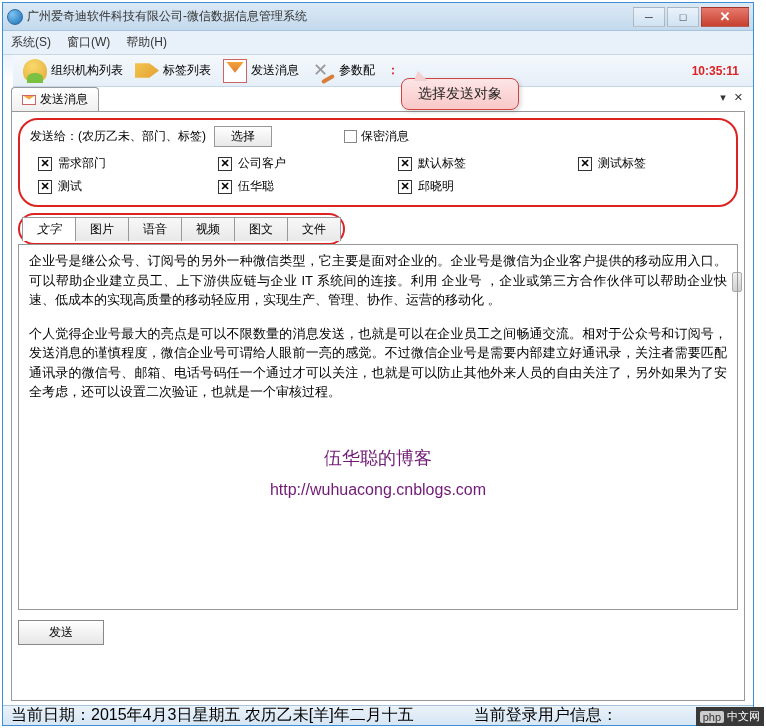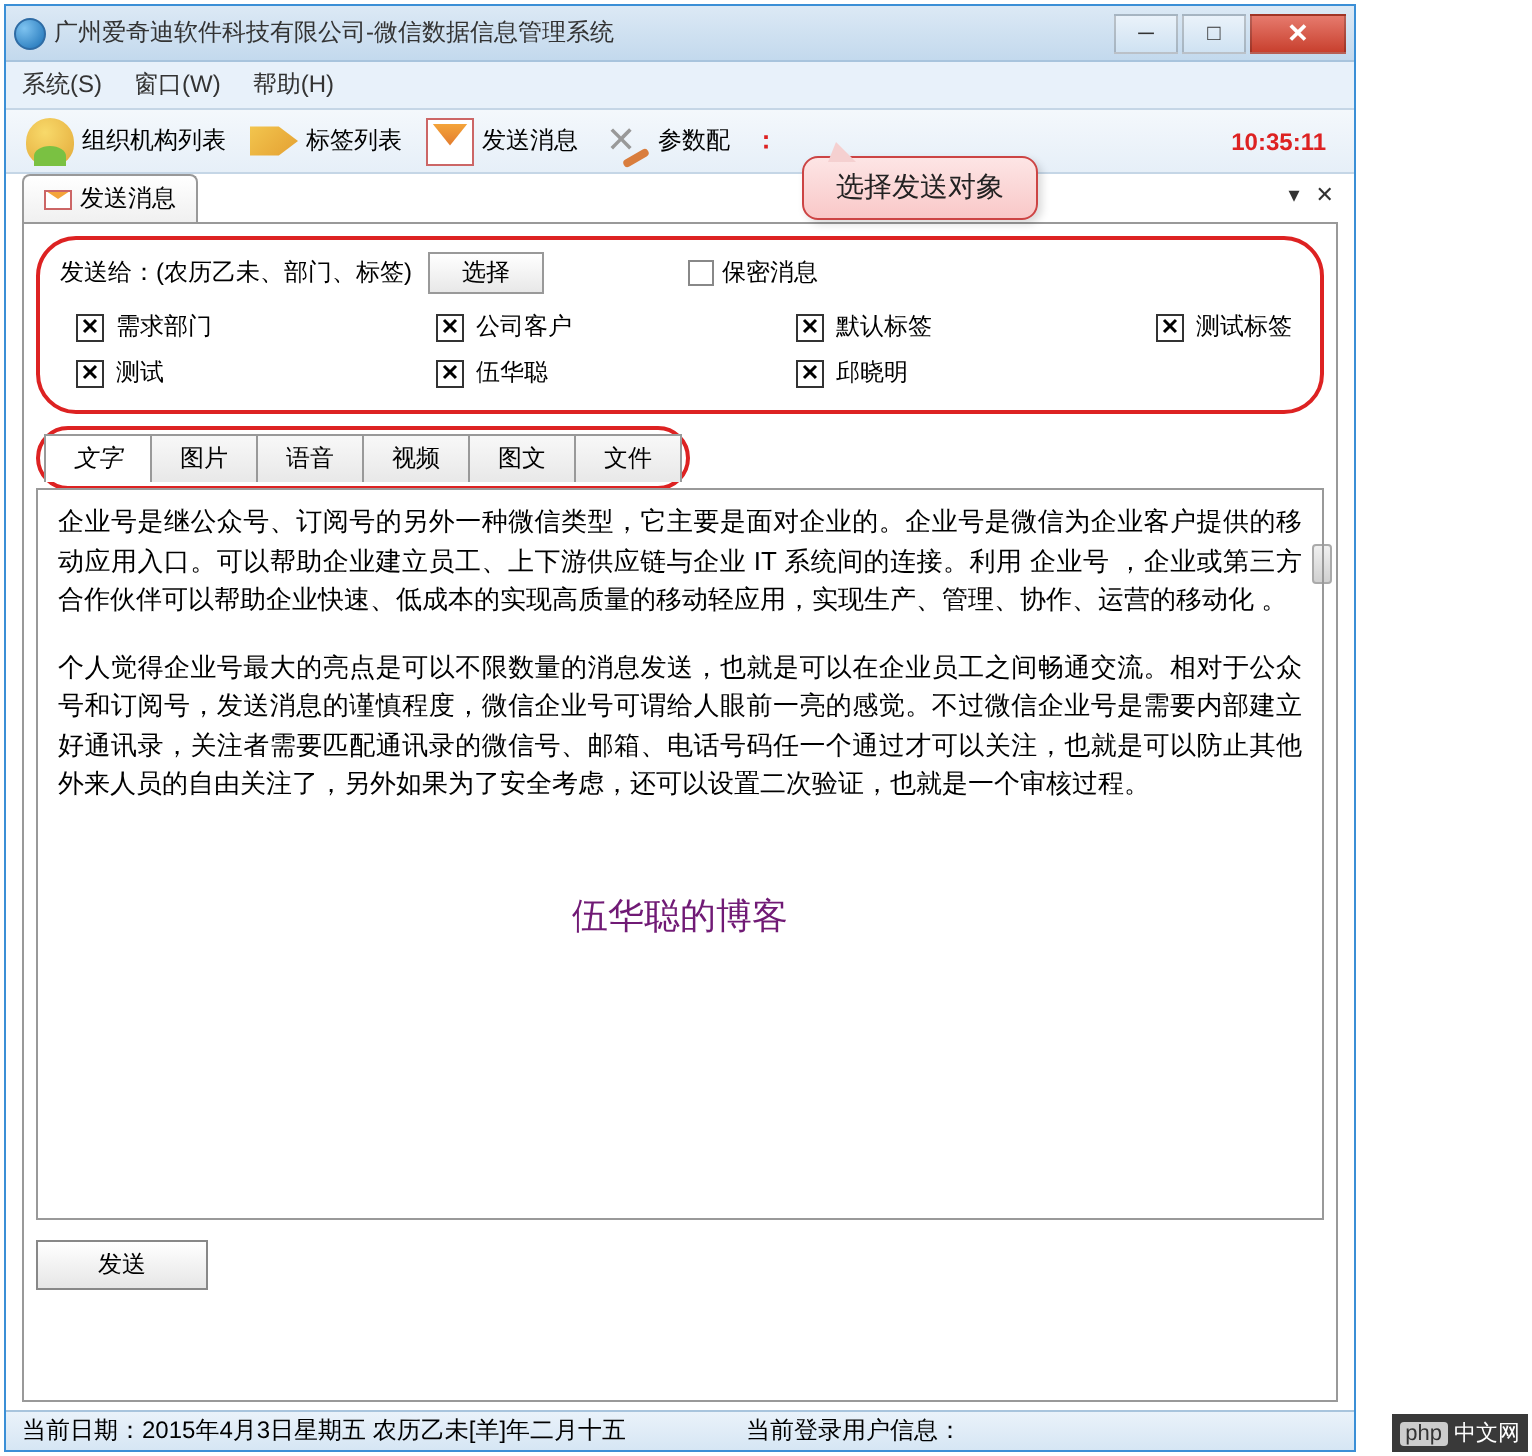--- a/index.html
+++ b/index.html
@@ -1,31 +1,31 @@
 <!DOCTYPE html>
 <html><head>
 <meta charset="utf-8">
 <style>
 * { box-sizing: border-box; margin: 0; padding: 0; font-family: "Microsoft YaHei", SimSun, sans-serif; }
 body { width: 766px; height: 728px; background: #fff; position: relative; font-size: 12px; }
 
-.window { width: 676px; height: 724px; border: 1px solid #3b8fd6; position: relative; margin: 2px; background: linear-gradient(to bottom, #d6e8f7 0%, #eaf2fa 50px, #fff 80px); }
+.window { width: 752px; height: 724px; border: 1px solid #3b8fd6; position: relative; margin: 2px; background: linear-gradient(to bottom, #d6e8f7 0%, #eaf2fa 50px, #fff 80px); }
 
 .titlebar { height: 28px; background: linear-gradient(to bottom, #dce9f5, #c3d9ed); display: flex; align-items: center; padding: 0 4px; border-bottom: 1px solid #a8c4dd; }
 .title-icon { width: 16px; height: 16px; border-radius: 50%; background: radial-gradient(circle at 30% 30%, #7ec3f0, #1a6fb5); margin-right: 4px; border: 1px solid #2e6ca5; }
 .title-text { flex: 1; color: #333; font-size: 12px; }
 .win-controls { display: flex; gap: 2px; }
 .win-btn { width: 32px; height: 20px; border: 1px solid rgba(0,0,0,0.2); display: flex; align-items: center; justify-content: center; font-size: 11px; }
 .win-min, .win-max { background: linear-gradient(to bottom, #eaf2fa, #cfe2f2); color: #333; }
 .win-close { background: linear-gradient(to bottom, #e67a6d, #c8402e); color: #fff; width: 48px; font-size: 13px; font-weight: bold; }
 
 .menubar { height: 24px; display: flex; align-items: center; padding: 0 8px; gap: 16px; background: #e8f1fa; border-bottom: 1px solid #c5d6e6; }
 .menu-item { color: #333; font-size: 12px; cursor: default; }
 
-.toolbar { height: 32px; display: flex; align-items: center; padding: 2px 6px; gap: 4px; background: linear-gradient(to bottom, #f4f8fc, #e6eff8); border-bottom: 1px solid #c5d6e6; position: relative; }
+.toolbar { height: 32px; display: flex; align-items: center; padding: 2px 6px; gap: 4px; background: linear-gradient(to bottom, #f4f8fc, #e6eff8); border-bottom: 1px solid #c5d6e6; position: relative; margin-left: 10px; }
 .tool-btn { display: flex; align-items: center; gap: 4px; padding: 2px 4px; cursor: default; }
 .tool-icon { width: 24px; height: 24px; display: inline-block; }
 .icon-org { background: radial-gradient(circle at 40% 30%, #f8d96a, #e2a838); border-radius: 50% 50% 45% 45%; position: relative; }
 .icon-org::after { content: ''; position: absolute; bottom: 0; left: 4px; width: 16px; height: 10px; background: #7ac142; border-radius: 50% 50% 0 0; }
 .icon-tag { background: linear-gradient(135deg, #f4c951, #e29b2e); clip-path: polygon(0 20%, 60% 20%, 100% 50%, 60% 80%, 0 80%); }
 .icon-msg { background: #fff; border: 1px solid #c66; position: relative; }
 .icon-msg::before { content: ''; position: absolute; top: 2px; left: 2px; right: 2px; bottom: 40%; background: linear-gradient(to bottom, #f4a43a, #e27b2e); clip-path: polygon(0 0, 100% 0, 50% 100%); }
 .icon-settings { position: relative; }
 .icon-settings::before { content: '✕'; position: absolute; font-size: 18px; color: #999; top: 0; left: 2px; }
 .icon-settings::after { content: ''; position: absolute; width: 14px; height: 4px; background: #d97d3d; bottom: 2px; right: 0; transform: rotate(-30deg); border-radius: 2px; }
@@ -59,21 +59,21 @@
 .ctab-border { border: 2px solid #d22; border-radius: 18px; padding: 2px; display: inline-flex; }
 
 .editor { border: 1px solid #999; height: 366px; padding: 6px 10px; font-size: 13px; line-height: 1.5; overflow: auto; margin-top: -1px; position: relative; }
 .editor p { margin-bottom: 14px; text-align: justify; }
 .watermark { position: absolute; left: 50%; top: 200px; transform: translateX(-50%); text-align: center; font-family: "KaiTi", serif; font-size: 18px; color: #701a75; }
 .watermark-url { font-size: 16px; margin-top: 6px; }
 
 .send-row { margin-top: 10px; }
 .send-btn { padding: 3px 30px; border: 1px solid #888; background: linear-gradient(to bottom, #fff, #e6e6e6); font-size: 12px; cursor: default; text-align: right; }
 
-.statusbar { position: absolute; bottom: 0; left: 0; right: 0; height: 20px; background: linear-gradient(to bottom, #eaf2fa, #d6e6f4); border-top: 1px solid #a8c4dd; display: flex; align-items: center; padding: 0 8px; font-size: 12px; gap: 60px; }
+.statusbar { position: absolute; bottom: 0; left: 0; right: 0; height: 20px; background: linear-gradient(to bottom, #eaf2fa, #d6e6f4); border-top: 1px solid #a8c4dd; display: flex; align-items: center; padding: 0 8px; font-size: 16px; gap: 60px; }
 
 .callout { position: absolute; background: linear-gradient(to bottom, #fde5e5, #f9c8c8); border: 1px solid #c44; border-radius: 8px; padding: 6px 16px; font-size: 14px; color: #222; z-index: 100; box-shadow: 2px 2px 4px rgba(0,0,0,0.15); }
 .callout::before { content: ''; position: absolute; width: 0; height: 0; }
 .callout-1 { top: 75px; left: 398px; }
 .callout-1::before { top: -8px; left: 12px; border-left: 4px solid transparent; border-right: 10px solid transparent; border-bottom: 10px solid #f5d0d0; }
 .callout-2 { top: 248px; left: 382px; }
 .callout-2::before { top: 6px; left: -10px; border-top: 4px solid transparent; border-bottom: 10px solid transparent; border-right: 12px solid #f9d2d2; }
 
 .side-scroll { position: absolute; right: 2px; top: 160px; width: 10px; height: 20px; background: linear-gradient(to bottom, #f0f0f0, #d0d0d0); border: 1px solid #aaa; border-radius: 2px; }
 
@@ -195,20 +195,21 @@
           <div class="ctab">图文</div>
           <div class="ctab">文件</div>
         </div>
       </div>
 
       <div class="editor">
         <p>企业号是继公众号、订阅号的另外一种微信类型，它主要是面对企业的。企业号是微信为企业客户提供的移动应用入口。可以帮助企业建立员工、上下游供应链与企业 IT 系统间的连接。利用 企业号 ，企业或第三方合作伙伴可以帮助企业快速、低成本的实现高质量的移动轻应用，实现生产、管理、协作、运营的移动化 。</p>
         <p>个人觉得企业号最大的亮点是可以不限数量的消息发送，也就是可以在企业员工之间畅通交流。相对于公众号和订阅号，发送消息的谨慎程度，微信企业号可谓给人眼前一亮的感觉。不过微信企业号是需要内部建立好通讯录，关注者需要匹配通讯录的微信号、邮箱、电话号码任一个通过才可以关注，也就是可以防止其他外来人员的自由关注了，另外如果为了安全考虑，还可以设置二次验证，也就是一个审核过程。</p>
         <div class="watermark">
           <div>伍华聪的博客</div>
+          <div class="watermark-url">http://wuhuacong.cnblogs.com</div>
         </div>
       </div>
 
       <div class="send-row">
         <button class="send-btn">发送</button>
       </div>
 
     </div>
   </div>
 

